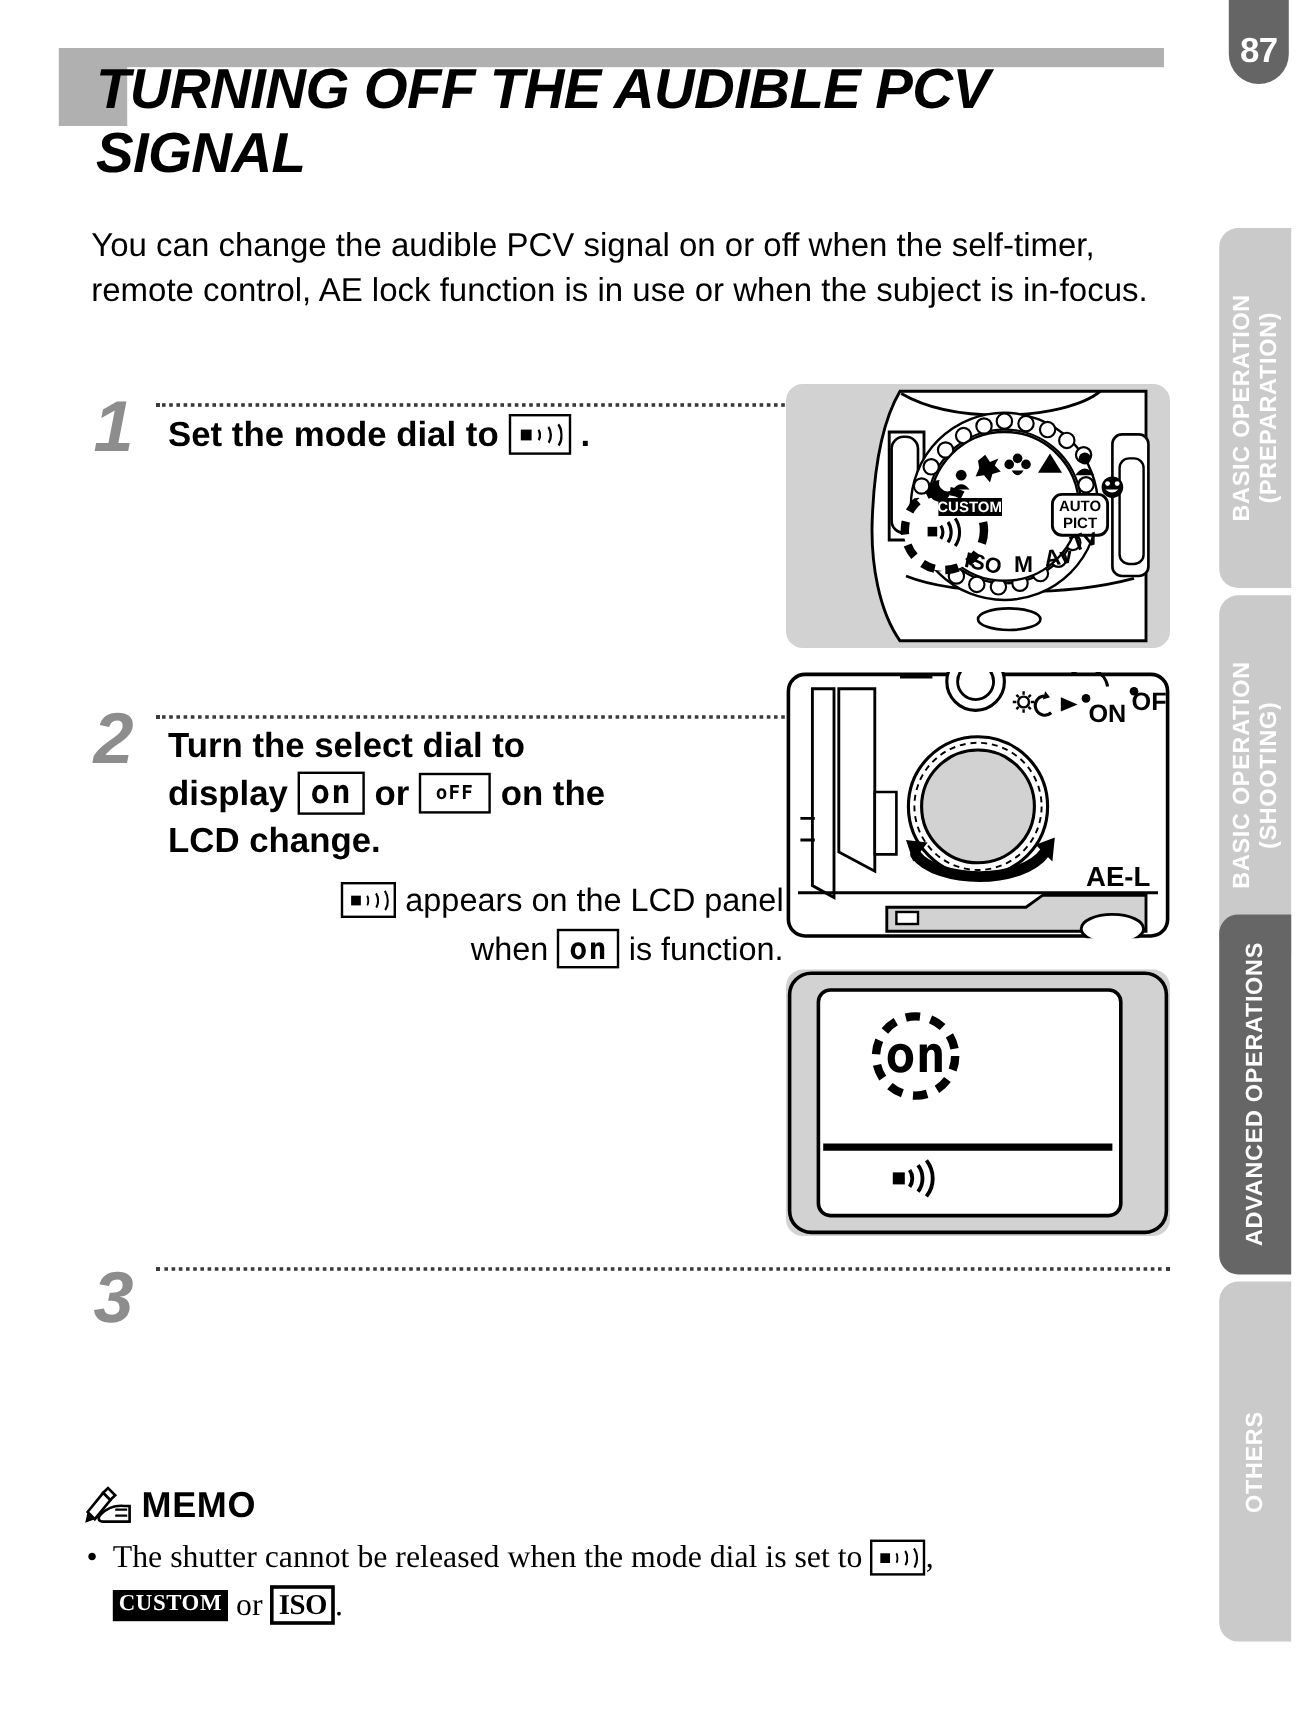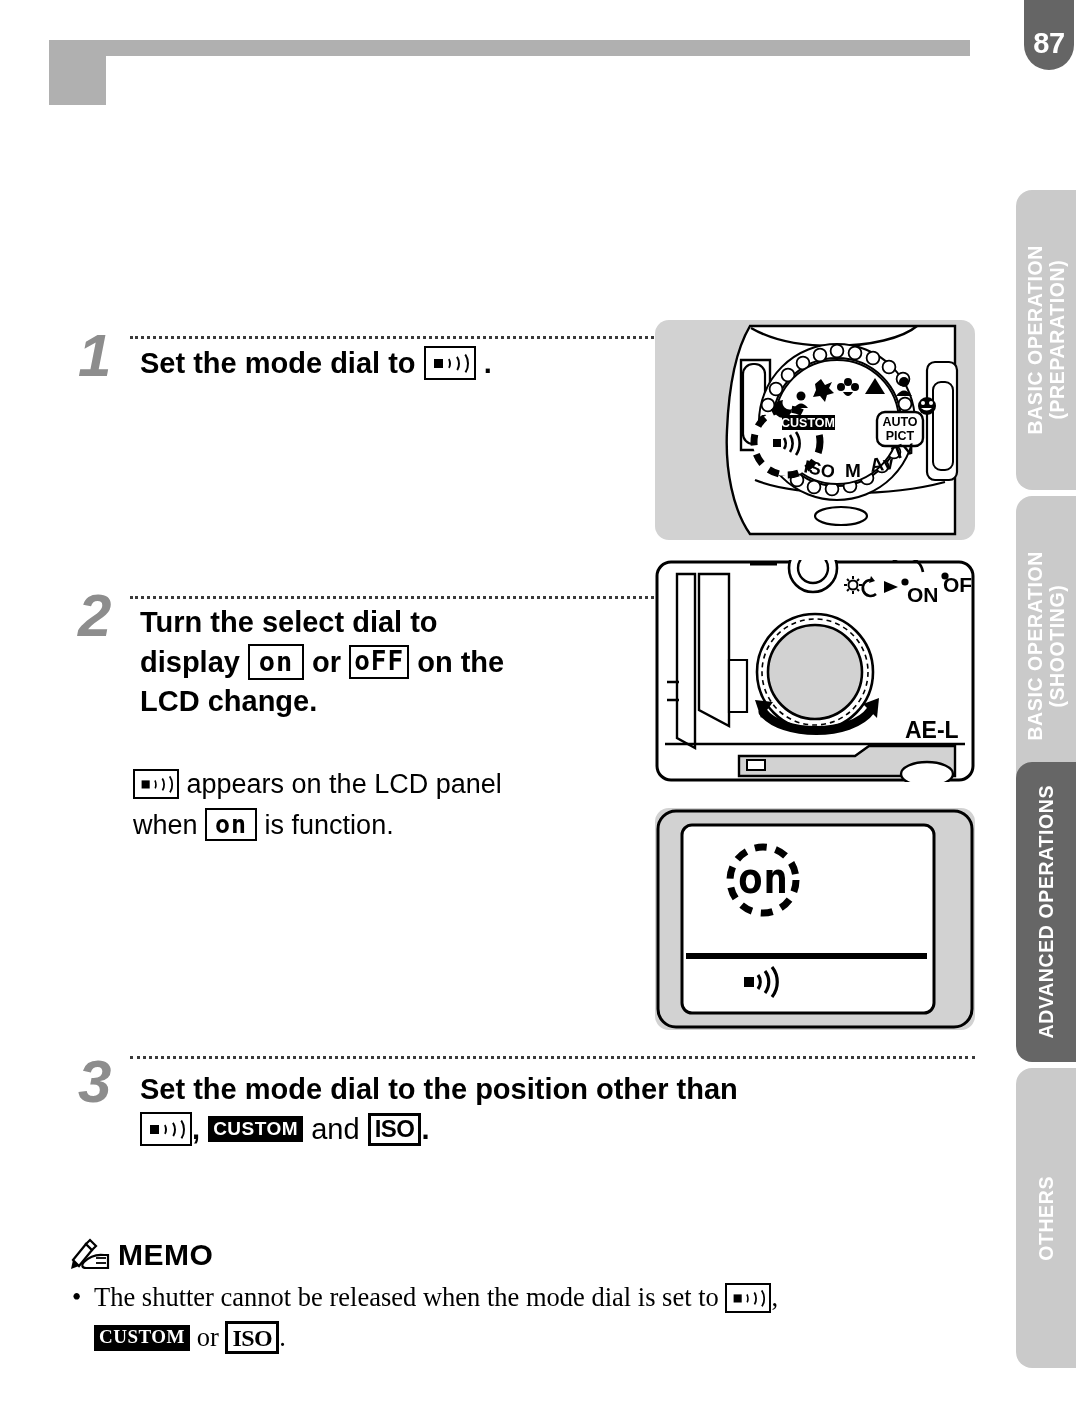--- a/index.html
+++ b/index.html
@@ -99,21 +99,21 @@
   }
   .chip-beep { width: 52px; height: 34px; }
   .chip-beep.sm { width: 46px; height: 30px; }
   .chip-lcd {
     font-family: "DejaVu Sans Mono", monospace;
     font-weight: bold;
     letter-spacing: 1px;
     border-width: 2.5px;
   }
   .chip-on  { width: 56px; height: 36px; font-size: 27px; }
-  .chip-off { width: 60px; height: 34px; font-size: 26px; }
+  .chip-off { width: 60px; height: 34px; font-size: 16px; }
   .chip-iso {
     border: 3px solid #000;
     font-size: 24px; font-weight: bold;
     padding: 0 4px; height: 33px;
     letter-spacing: -0.5px;
   }
   .chip-custom {
     background: #000; color: #fff;
     border: none;
     font-size: 19px; font-weight: bold;
@@ -189,21 +189,23 @@
   .tab-dark  { background: #666666; }
 </style>
 </head>
 <body>
 
 <div id="page">
 
   <div class="hdr-block"></div>
   <div class="hdr-bar"></div>
   <div class="page-tab">87</div>
-
+  <div class="title">TURNING OFF THE AUDIBLE PCV SIGNAL</div>
+
+  <div class="intro">You can change the audible PCV signal on or off when the self-timer, remote control, AE lock function is in use or when the subject is in-focus.</div>
 
   <div class="step-num" style="left:78px; top:326px;">1</div>
   <div class="leader" style="left:130px; top:336px; width:530px;"></div>
   <div class="step-text" style="left:130px; top:344px; width:520px;">
     <span>Set the mode dial to</span>
     <span class="chip chip-beep">
       <span class="beep-glyph">
           <span class="sq"></span>
           <span class="arc a1"></span>
           <span class="arc a2"></span>
@@ -316,21 +318,21 @@
   <div class="step-text" style="left:130px; top:603px; width:520px;">
     <span>Turn the select dial to</span><br>
     <span>display</span>
     <span class="chip chip-lcd chip-on">on</span>
     <span>or</span>
     <span class="chip chip-lcd chip-off">oFF</span>
     <span>on the</span><br>
     <span>LCD change.</span>
   </div>
 
-  <div class="sub-text" style="left:133px; top:764px; width:520px;">
+  <div class="sub-text" style="left:133px; top:730px; width:520px;text-align:right;">
     <span class="chip chip-beep sm">
       <span class="beep-glyph" style="transform:scale(.9)">
           <span class="sq"></span>
           <span class="arc a1"></span>
           <span class="arc a2"></span>
           <span class="arc a3"></span>
         </span>
     </span>
     <span>appears on the LCD panel</span><br>
     <span>when</span>
@@ -406,34 +408,20 @@
         <rect x="0" y="6" width="10" height="10" fill="#000"></rect>
         <path d="M14 4 a12 12 0 0 1 0 14" fill="none" stroke="#000" stroke-width="3.2"></path>
         <path d="M21 0 a18 18 0 0 1 0 22" fill="none" stroke="#000" stroke-width="3.2"></path>
         <path d="M28 -4 a24 24 0 0 1 0 30" fill="none" stroke="#000" stroke-width="3.2"></path>
       </g>
     </svg>
   </div>
 
   <div class="step-num" style="left:78px; top:1052px;">3</div>
   <div class="leader" style="left:130px; top:1056px; width:845px;"></div>
-  <div class="step-text" style="left:130px; top:1070px; width:850px;">
-    <span>Set the mode dial to the position other than</span><br>
-    <span class="chip chip-beep">
-      <span class="beep-glyph">
-          <span class="sq"></span>
-          <span class="arc a1"></span>
-          <span class="arc a2"></span>
-          <span class="arc a3"></span>
-        </span>
-    </span><span>,</span>
-    <span class="chip chip-custom">CUSTOM</span>
-    <span style="font-weight:normal;">and</span>
-    <span class="chip chip-iso">ISO</span><span>.</span>
-  </div>
 
   <div class="memo-icon">
     <svg width="42" height="34" viewBox="0 0 42 34">
       <path d="M3 22 L16 6 L22 12 L9 28 Z" fill="#fff" stroke="#000" stroke-width="2.2"></path>
       <path d="M3 22 L1 31 L9 28 Z" fill="#000"></path>
       <path d="M16 6 L20 2 L26 8 L22 12 Z" fill="#fff" stroke="#000" stroke-width="2.2"></path>
       <path d="M14 24 C20 18 26 16 34 17 L38 17 L38 30 L16 30 C12 30 11 27 14 24 Z" fill="#fff" stroke="#000" stroke-width="2.2"></path>
       <path d="M26 20 L36 20" stroke="#000" stroke-width="1.8"></path>
       <path d="M26 25 L36 25" stroke="#000" stroke-width="1.8"></path>
     </svg>

